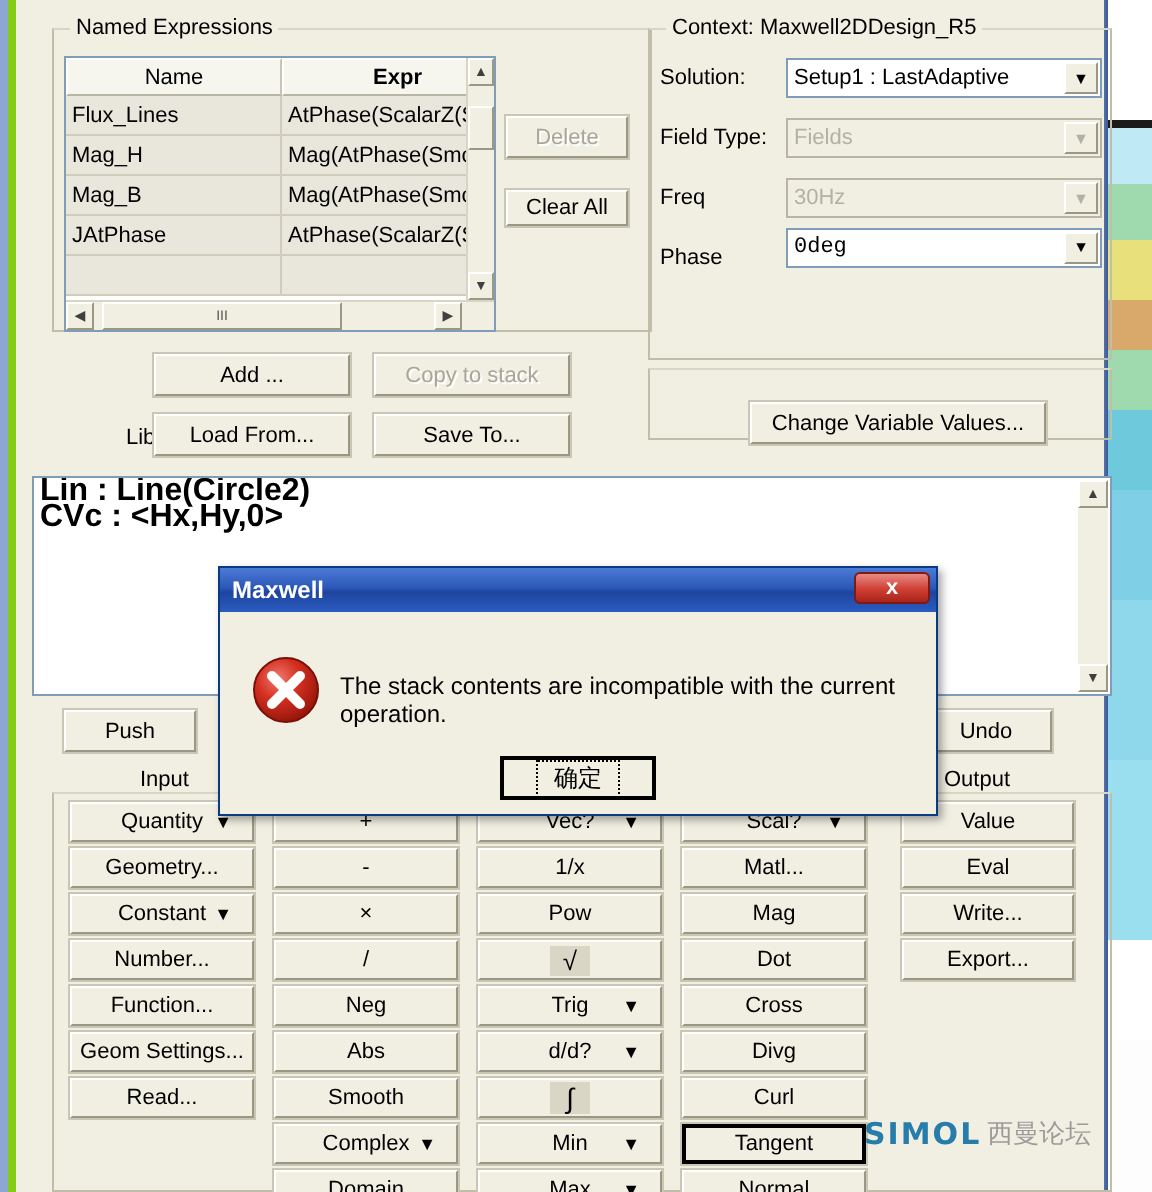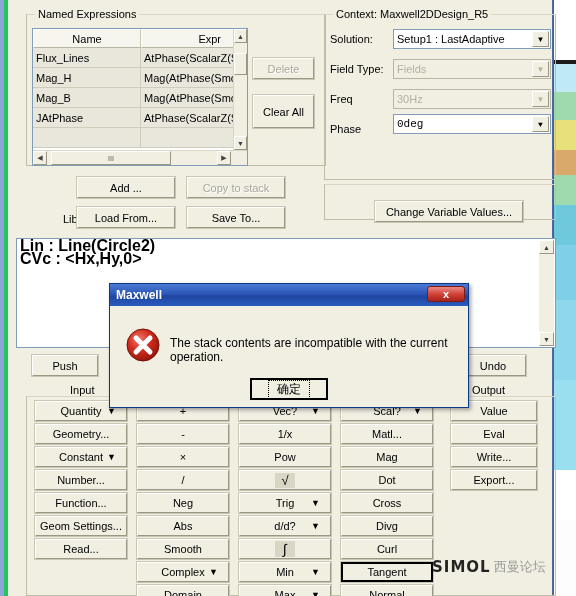--- a/index.html
+++ b/index.html
@@ -31,40 +31,40 @@
         #ffffff 470px, #ffffff 520px,
         #fdfdfd 520px, #fdfdfd 596px);
   }
   .bg-plot-edge { position:absolute; right:22px; top:0; width:5px; height:596px;
     background:linear-gradient(to right,#7b96c8,#3b5998); }
   .bg-right-panel { position:absolute; right:27px; top:0; width:30px; height:596px; background:#f2f1ec; border-left:1px solid #d4d0c8;}
 
   
   .win {
     position:absolute; left:0; top:0; width:552px; height:596px;
-    background:#22c55e; border-left:4px solid #8ea6d4; border-top:0;
+    background:#84cc16; border-left:4px solid #8ea6d4; border-top:0;
   }
   .win-inner { position:absolute; left:4px; top:0; right:0; bottom:0; background:#f1efe2; }
 
   
   .group { position:absolute; border:1px solid #c0bda9; border-top-color:#d8d5c4; }
   .group > .legend {
     position:absolute; top:-7px; left:8px; background:#f1efe2; padding:0 3px;
     font-size:11px; color:#000; white-space:nowrap;
   }
 
   
   .tbl { position:absolute; border:1px solid #7f9db9; background:#fff; }
   .tbl-head { display:flex; height:19px; }
   .th {
     background:#f6f5ee; border-right:1px solid #c8c5b4; border-bottom:1px solid #b8b5a4;
     display:flex; align-items:center; justify-content:center; font-size:11px; height:19px;
     border-top:1px solid #fff; border-left:1px solid #fff;
   }
-  .th.right { justify-content:flex-end; padding-right:12px; }
+  .th.right { justify-content:flex-end; padding-right:22px;font-weight:bold; }
   .tr { display:flex; height:20px; }
   .td { border-bottom:1px solid #cfccbb; border-right:1px solid #cfccbb;
         display:flex; align-items:center; padding-left:3px; font-size:11px;
         background:#e9e7dc; overflow:hidden; white-space:nowrap; }
   .td.blank { background:#e9e7dc; }
   .vscroll { position:absolute; right:0; top:0; width:14px; bottom:15px; background:#f1efe2; border-left:1px solid #d8d5c4;}
   .hscroll { position:absolute; left:0; right:0; bottom:0; height:15px; background:#f1efe2; border-top:1px solid #d8d5c4;}
   .sbtn {
     background:#f1efe2; border:1px solid #fff; border-right-color:#9a9884; border-bottom-color:#9a9884;
     display:flex; align-items:center; justify-content:center; font-size:7px; color:#404040;
@@ -121,21 +121,21 @@
   .modal-msg { position:absolute; left:60px; top:30px; font-size:12px; }
   .modal-ok {
     position:absolute; left:50%; transform:translateX(-50%); top:72px; width:78px; height:22px;
     background:#f1efe2; border:2px solid #000;
     display:flex; align-items:center; justify-content:center; font-size:12px;
   }
   .modal-ok .focus { border:1px dotted #000; padding:0 8px; }
 
   
   .watermark { position:absolute; display:flex; align-items:center; gap:3px; opacity:.85; }
-  .wm-simol { font-size:15px; font-weight:bold; color:#000000; letter-spacing:1px; font-family:"DejaVu Sans", sans-serif;}
+  .wm-simol { font-size:15px; font-weight:bold; color:#0369a1; letter-spacing:1px; font-family:"DejaVu Sans", sans-serif;}
   .wm-cn { font-size:13px; color:#8d8d8d; font-family:"DejaVu Sans", sans-serif;}
 </style>
 </head>
 <body>
 
 <div id="root">
 
   <div class="bg-app">
     <div class="bg-right-panel"></div>
     <div class="bg-plot-edge"></div>
@@ -183,21 +183,21 @@
         </div>
 
         <div class="hscroll">
           <div class="sbtn" style="position:absolute; left:0; top:0; width:14px; height:14px;">◀</div>
           <div class="sthumb" style="position:absolute; left:18px; top:0; width:120px; height:14px; display:flex; align-items:center; justify-content:center; font-size:7px; color:#555;">III</div>
           <div class="sbtn" style="position:absolute; right:16px; top:0; width:14px; height:14px;">▶</div>
         </div>
       </div>
 
       <div class="btn disabled" style="left:245px; top:58px; width:61px; height:21px;">Delete</div>
-      <div class="btn" style="left:245px; top:95px; width:61px; height:33px;">Clear All</div>
+      <div class="btn" style="left:245px; top:95px; width:61px; height:18px;">Clear All</div>
 
       <div class="group" style="left:316px; top:14px; width:232px; height:166px;">
         <span class="legend">Context: Maxwell2DDesign_R5</span>
       </div>
 
       <div class="lbl" style="left:322px; top:33px;">Solution:</div>
       <div class="combo" style="left:385px; top:29px; width:158px; height:20px;">
         <span>Setup1 : LastAdaptive</span>
         <span class="arrow">▼</span>
       </div>

